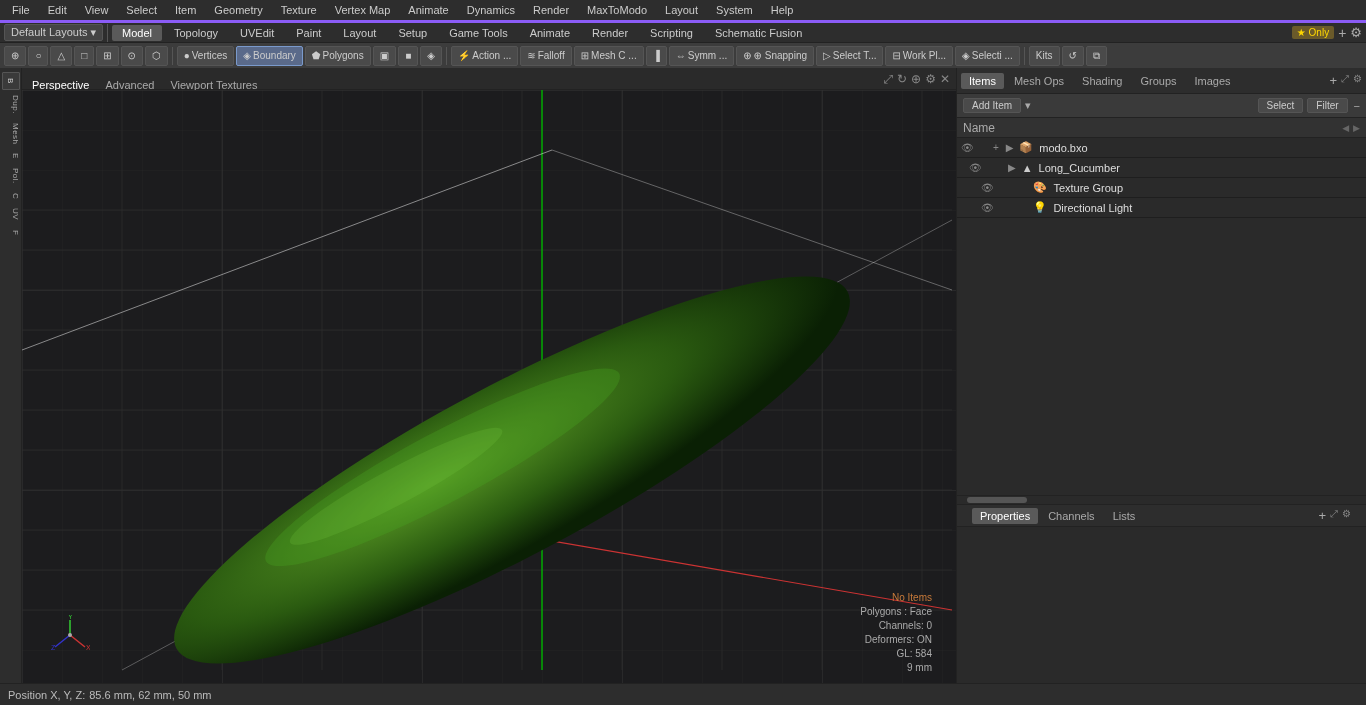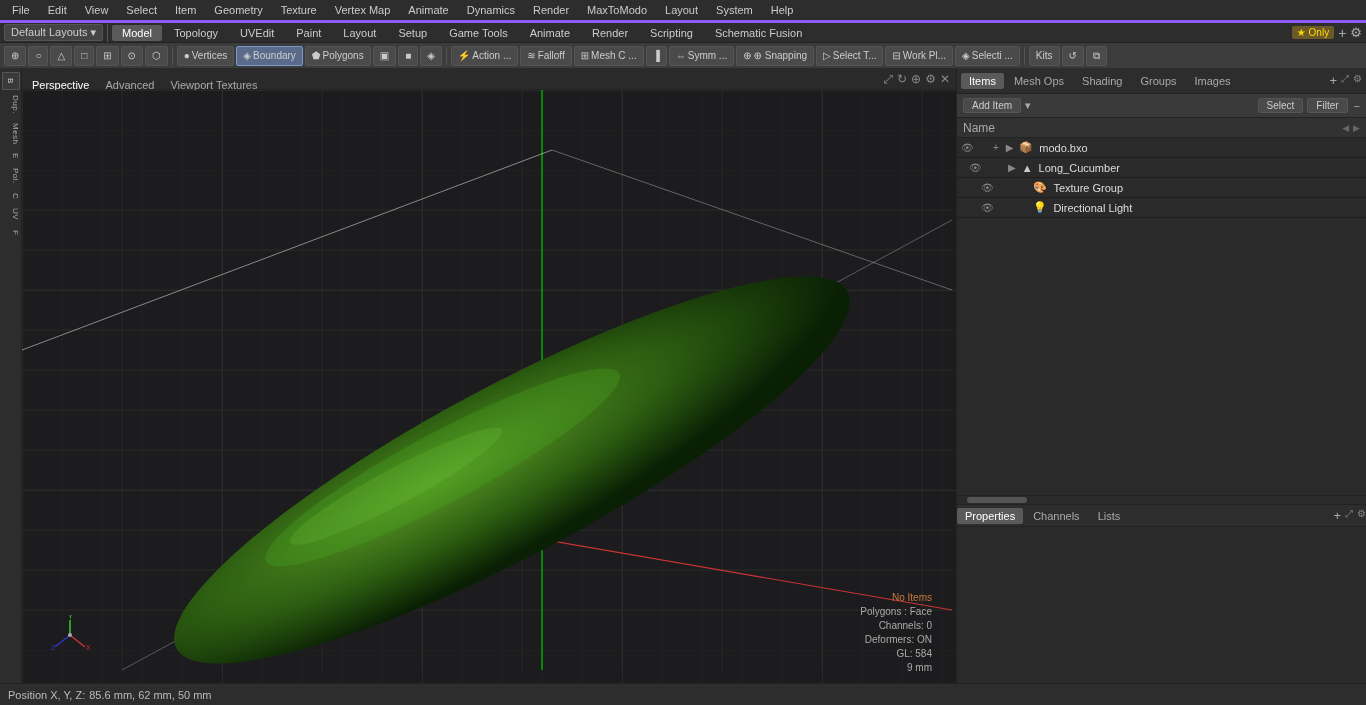--- a/index.html
+++ b/index.html
@@ -310,21 +310,21 @@
       height: 180px;
       display: flex;
       flex-direction: column;
       border-top: 2px solid #222;
     }
     #props-tabs {
       height: 22px;
       background: #2d2d2d;
       display: flex;
       align-items: center;
-      padding: 0 0;
+      padding: 0 15px;
       gap: 2px;
       border-bottom: 1px solid #222;
     }
     .props-tab {
       padding: 2px 8px;
       font-size: 11px;
       color: #aaa;
       cursor: pointer;
       border-radius: 2px;
     }

